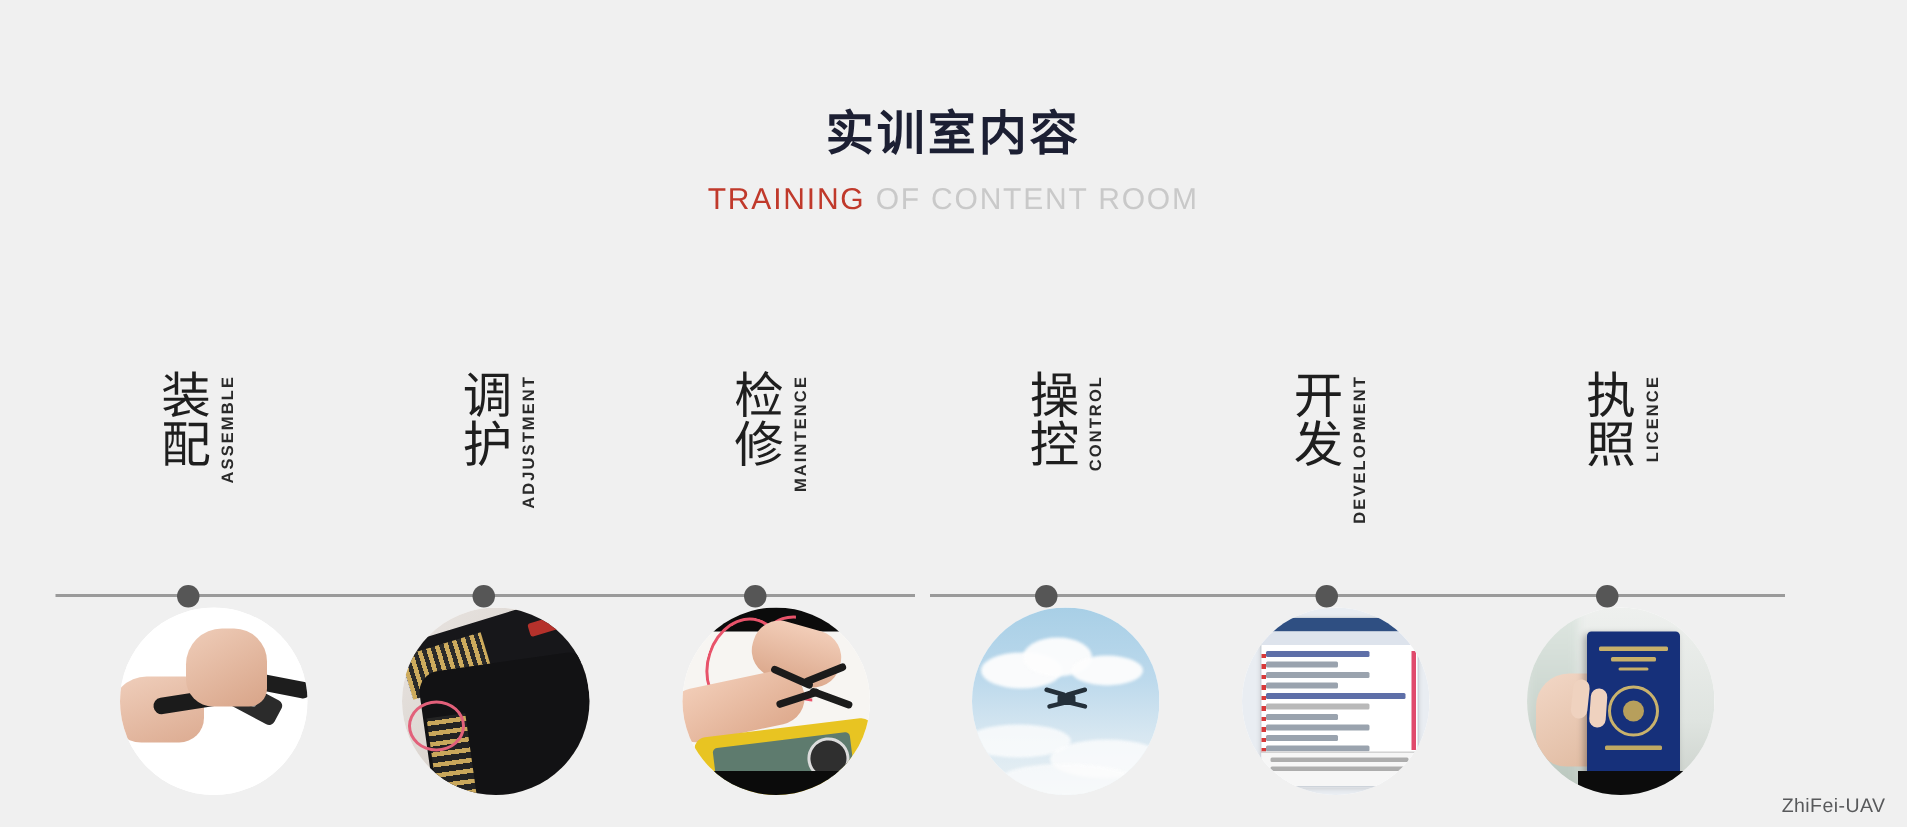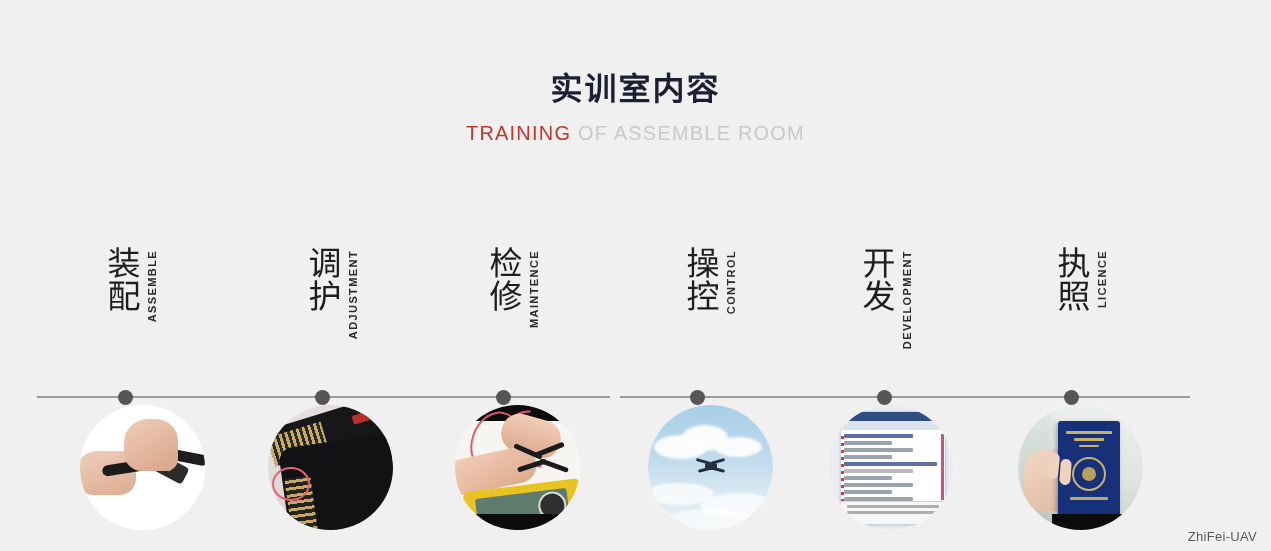--- a/index.html
+++ b/index.html
@@ -377,21 +377,21 @@
     letter-spacing: .3px;
     font-family: "Liberation Sans", "DejaVu Sans", sans-serif;
   }
 </style>
 </head>
 <body>
 
 <div class="header">
   <h1 class="title-cn">实训室内容</h1>
   <p class="subtitle">
-    <span class="accent">TRAINING</span><span class="muted"> OF ASSEMBLE ROOM</span>
+    <span class="accent">TRAINING</span><span class="muted"> OF CONTENT ROOM</span>
   </p>
 </div>
 
 <div class="timeline">
   <div class="tl-line seg-a"></div>
   <div class="tl-line seg-b"></div>
 
   <div class="tl-dot" style="left:125px"></div>
   <div class="tl-dot" style="left:322px"></div>
   <div class="tl-dot" style="left:503px"></div>

